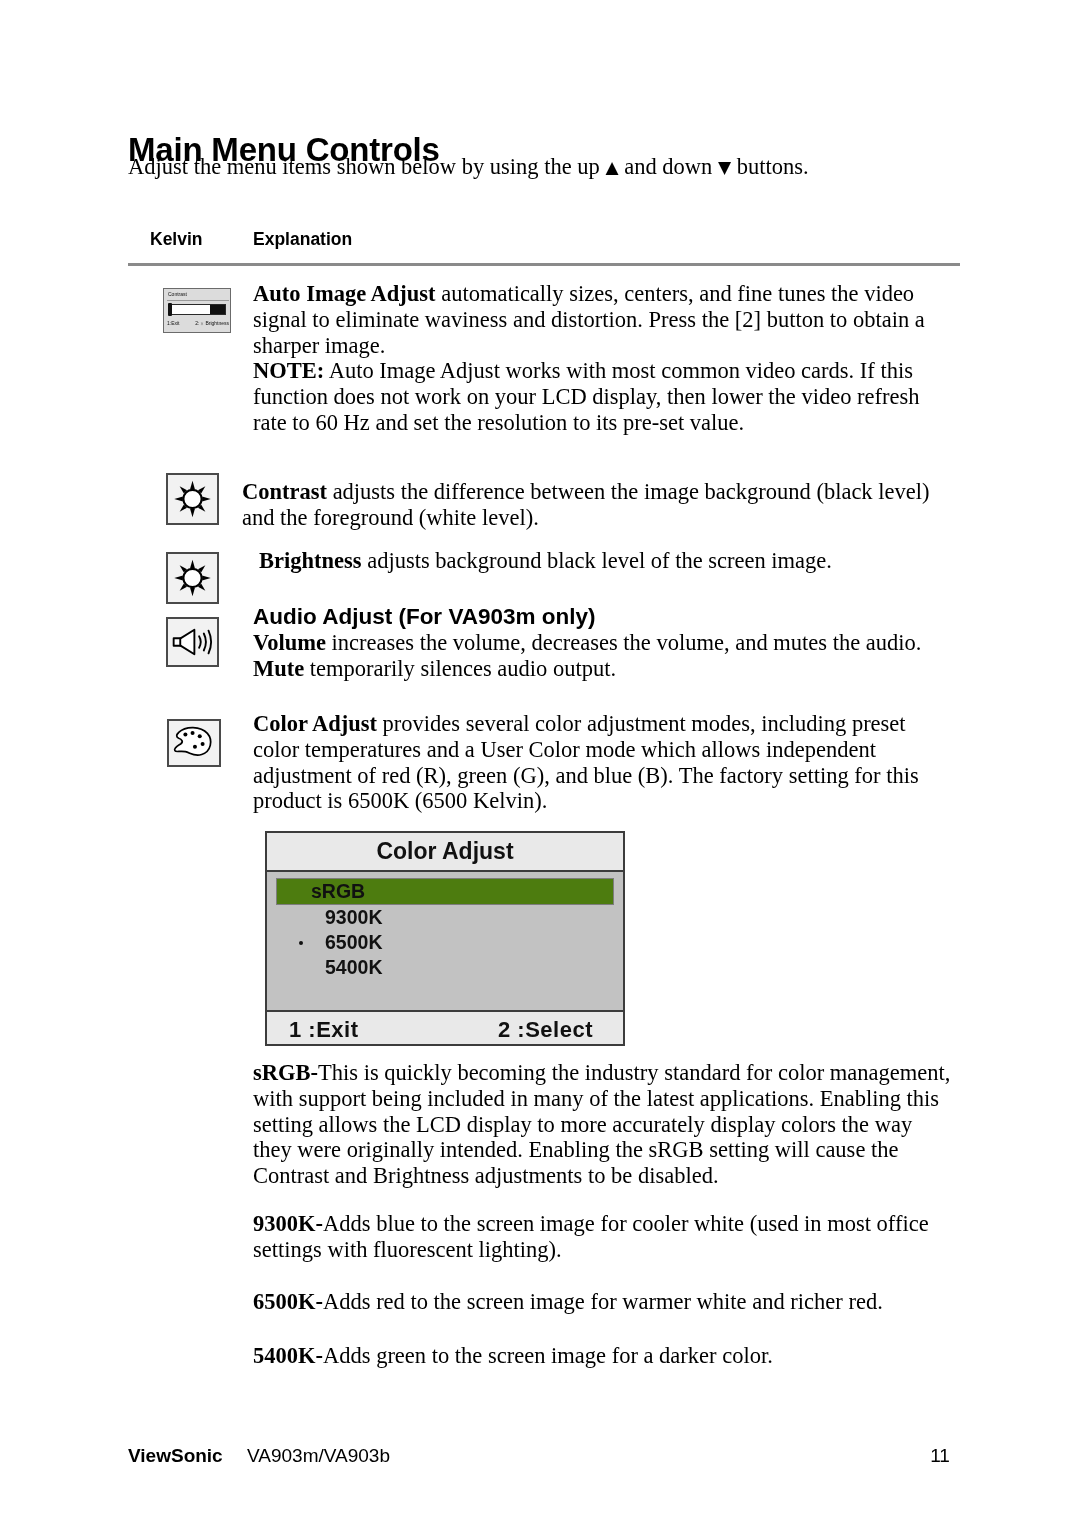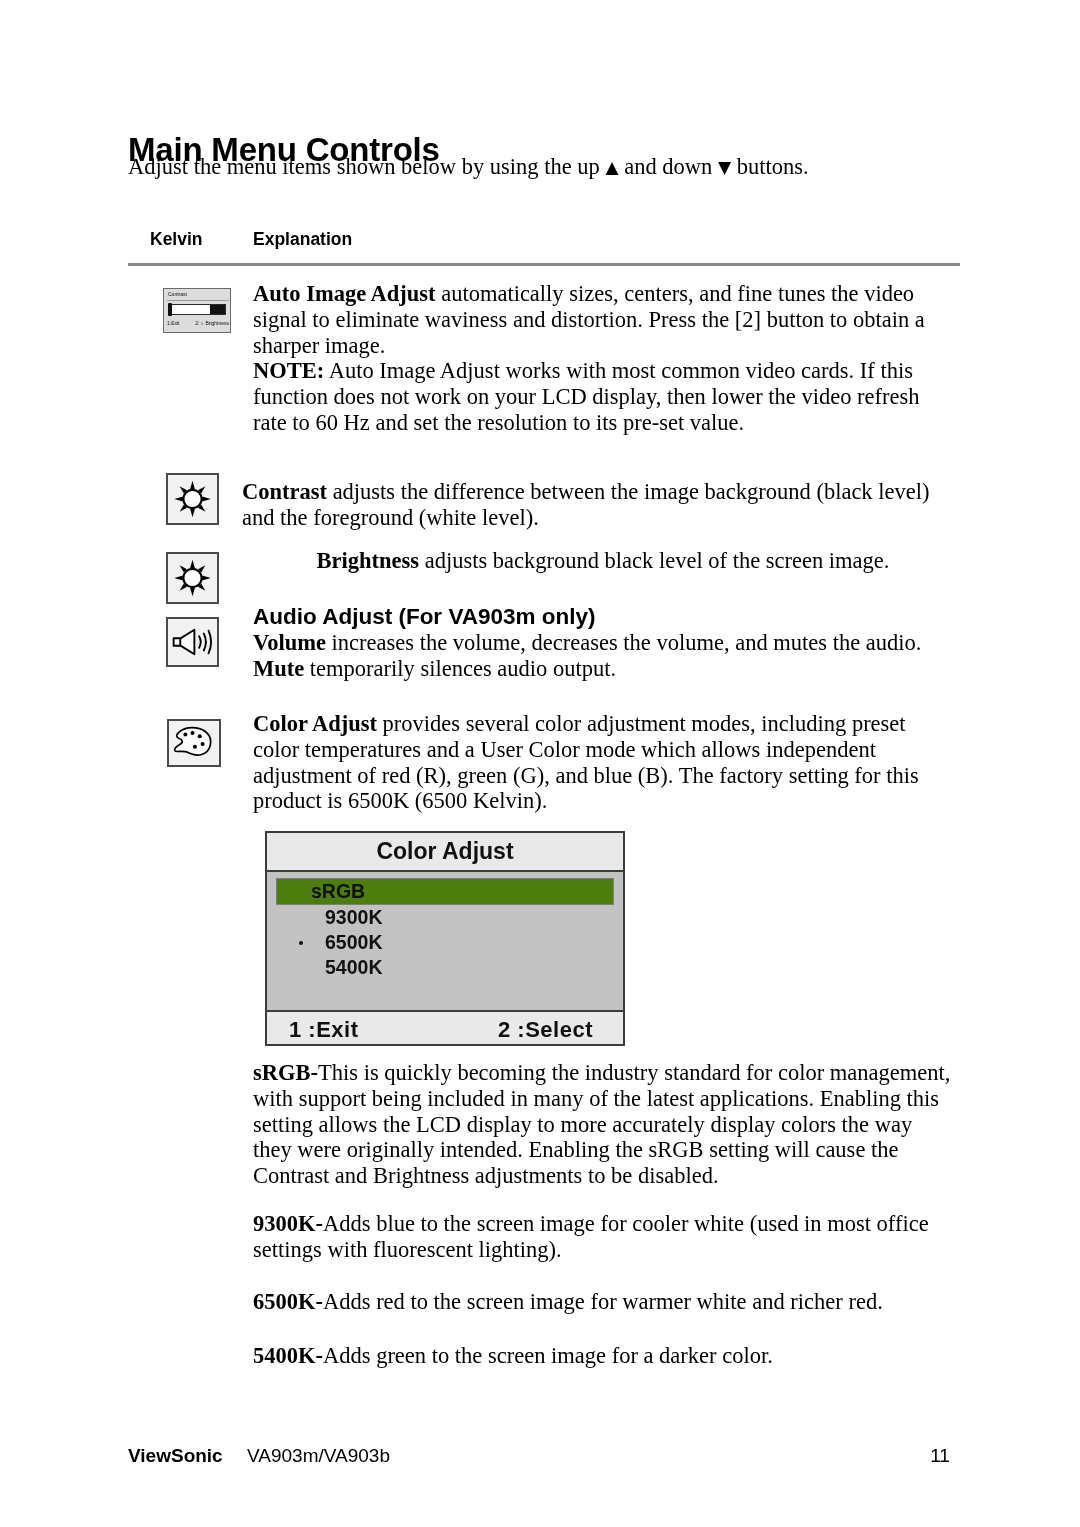--- a/index.html
+++ b/index.html
@@ -281,21 +281,21 @@
         <path d="M6 25 L15 22.4 L15 27.6 Z"></path>
         <path d="M44 25 L35 22.4 L35 27.6 Z"></path>
         <path d="M11.6 11.6 L19.3 16.0 L16.0 19.3 Z"></path>
         <path d="M38.4 38.4 L30.7 34.0 L34.0 30.7 Z"></path>
         <path d="M38.4 11.6 L34.0 19.3 L30.7 16.0 Z"></path>
         <path d="M11.6 38.4 L16.0 30.7 L19.3 34.0 Z"></path>
       </g>
     </svg>
   </div>
 
-  <div class="para" style="left:253px; top:548px;text-align:center;">
+  <div class="para" style="left:259px; top:548px;">
     <b>Brightness</b><span> adjusts background black level of the screen image.</span>
   </div>
 
   <div class="icon-box" style="left:166px; top:617px; width:53px; height:50px;">
     <svg class="icon-svg" viewBox="0 0 52 48">
       <g fill="none" stroke="#000000" stroke-width="2" stroke-linejoin="round">
         <path d="M28 11 L12 21 L12 27 L28 37 Z" fill="#ffffff"></path>
         <rect x="6" y="20" width="7" height="8" fill="#ffffff"></rect>
       </g>
       <g fill="none" stroke="#000000" stroke-width="2" stroke-linecap="round">

